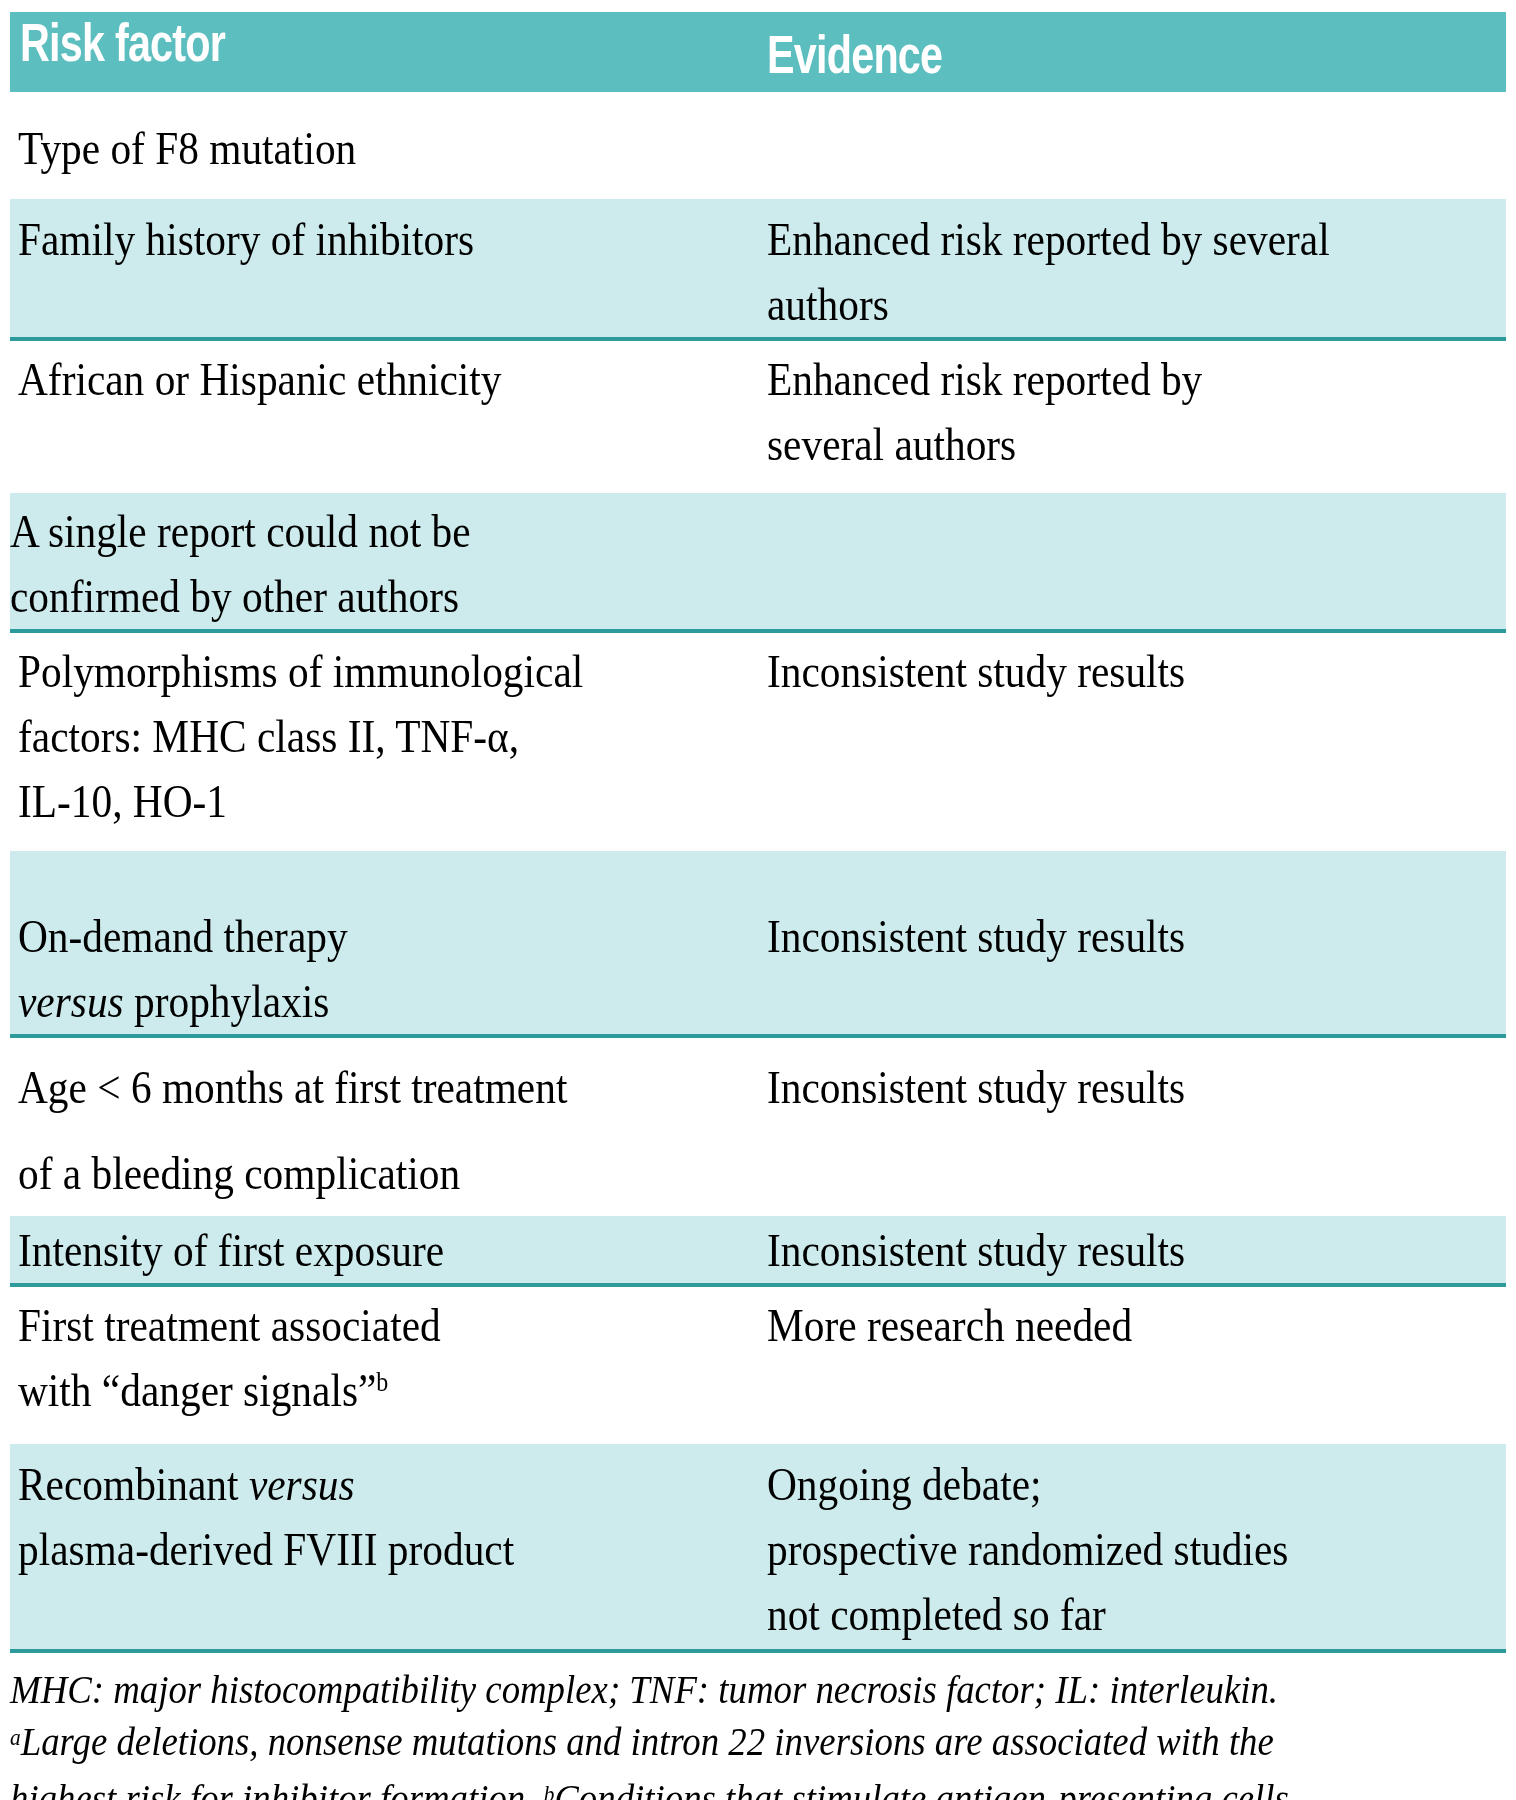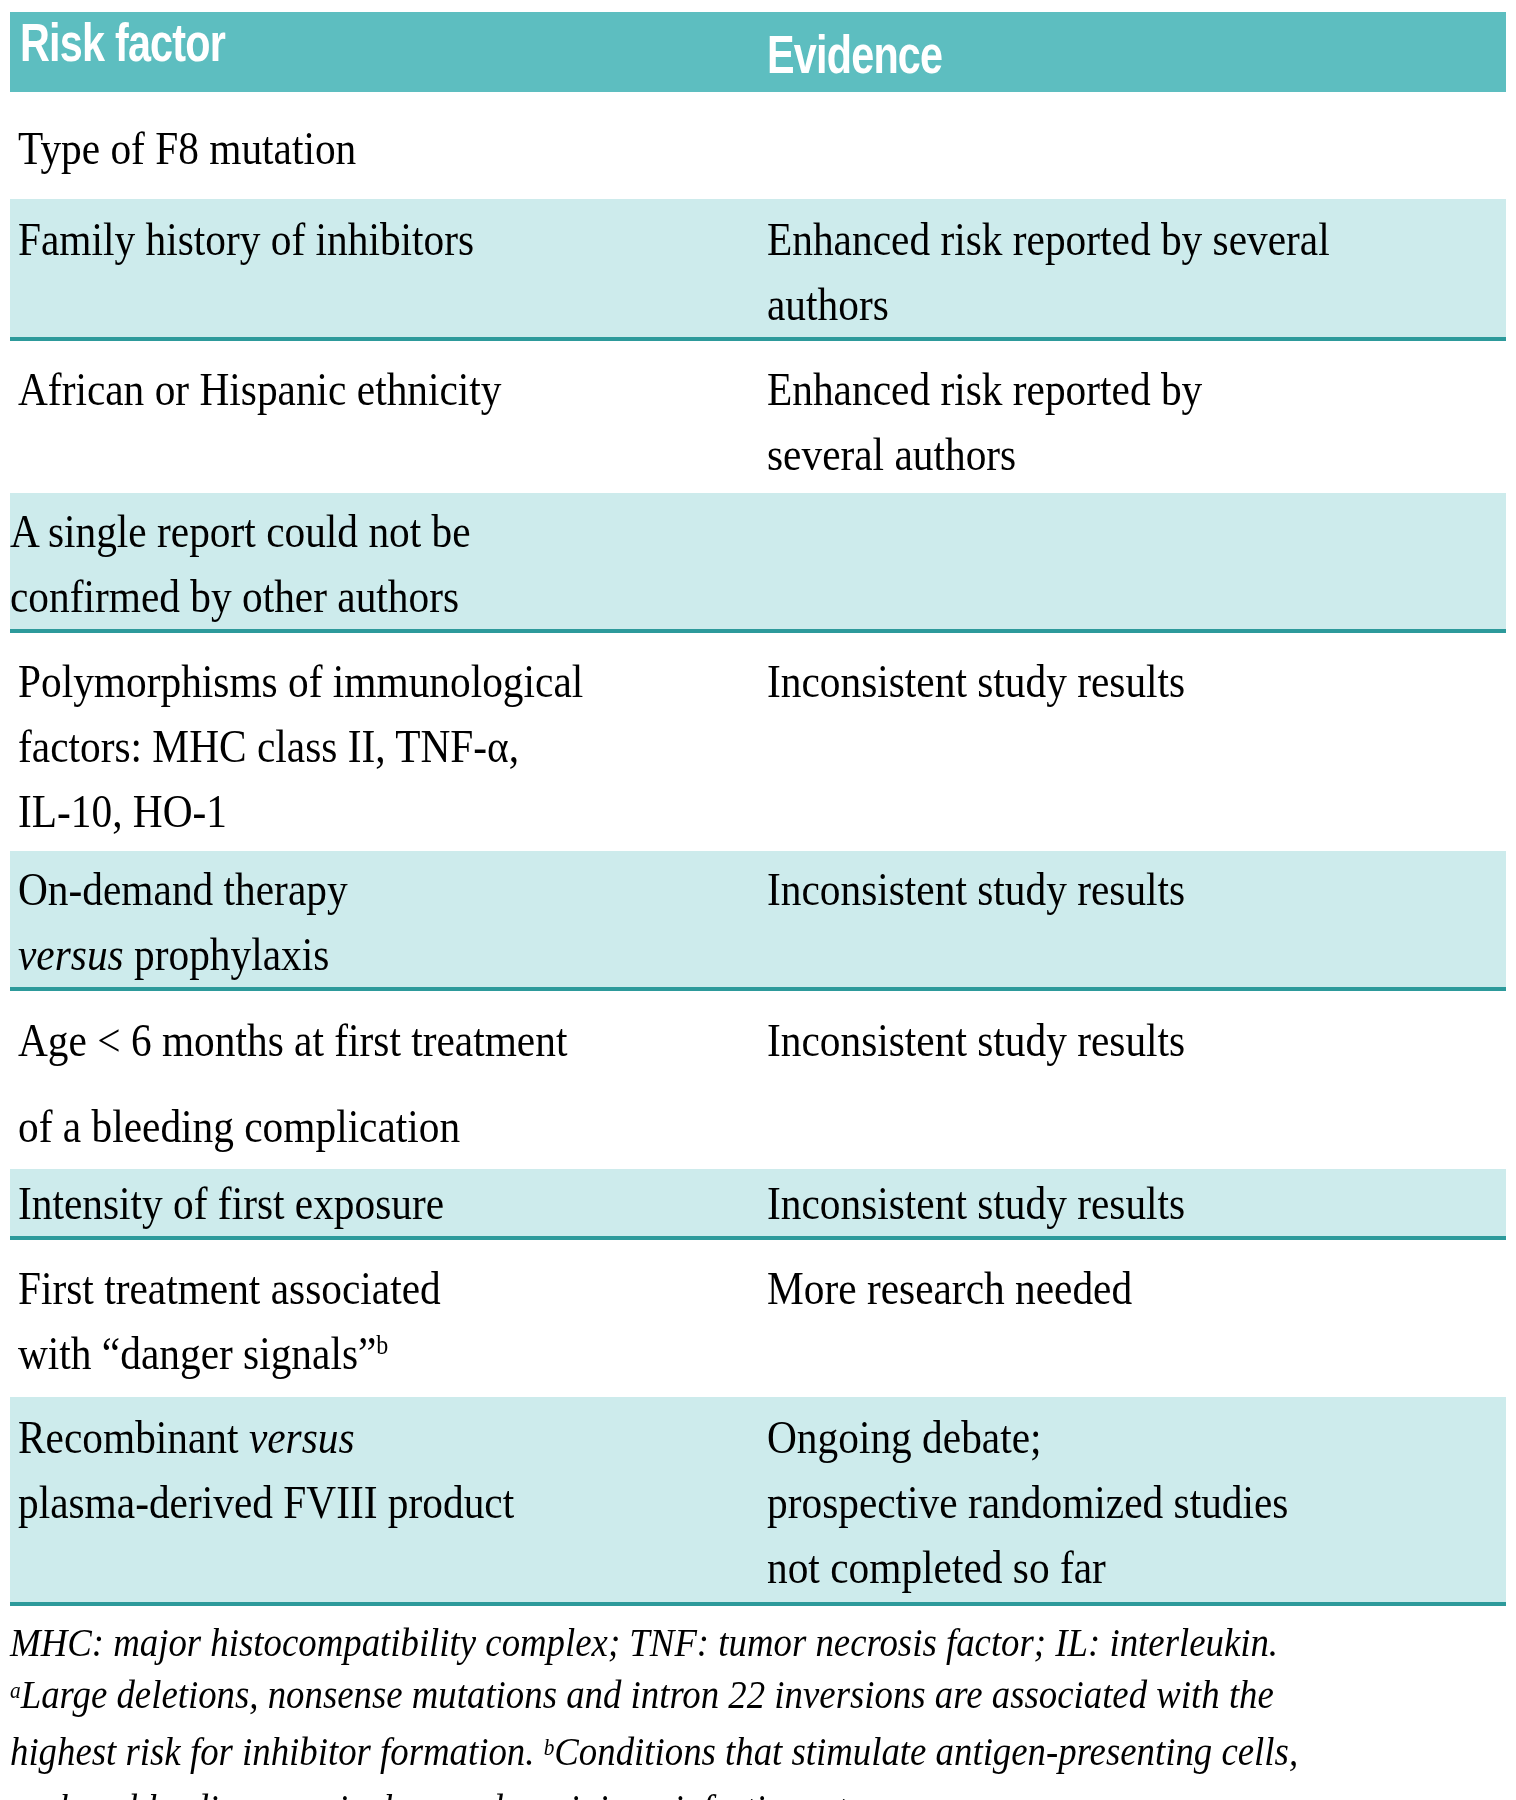--- a/index.html
+++ b/index.html
@@ -32,41 +32,41 @@
     letter-spacing:-1px;
   }
   .header-cell.factor{width:757px;padding-left:10px;box-sizing:border-box;}
   .header-cell.evidence{flex:1;margin-top:12px;}
   .table-row{display:flex;box-sizing:border-box;background:var(--row-bg);}
   .table-row:nth-child(even){
     background:var(--row-alt-bg);
     border-bottom:4px solid var(--divider);
   }
   .cell{
-    font-size:47px;line-height:65px;padding-top:16px;
+    font-size:47px;line-height:65px;padding-top:6px;
     box-sizing:border-box;white-space:nowrap;
   }
   .cell.factor{width:757px;padding-left:8px;}
   .cell.evidence{flex:1;}
   .line{transform:scaleX(0.88);transform-origin:0 0;white-space:nowrap;}
   .i{font-style:italic;}
   .sup{
     font-size:58%;position:relative;top:-0.55em;letter-spacing:0;
   }
   
   .table-row:nth-child(1){min-height:107px;}
   .table-row:nth-child(1) .cell{padding-top:24px;}
   .table-row:nth-child(2){min-height:140px;}
   .table-row:nth-child(2) .cell{padding-top:8px;}
   .table-row:nth-child(3){min-height:152px;}
   .table-row:nth-child(4){min-height:137px;}
   .table-row:nth-child(4) .cell{padding-top:6px;}
   .table-row:nth-child(5){min-height:218px;}
   .table-row:nth-child(6){min-height:131px;}
-  .table-row:nth-child(6) .cell{padding-top:6px;}
+  .table-row:nth-child(6) .cell{padding-top:6px;margin-top:47px;}
   .table-row:nth-child(7){min-height:173px;}
   .table-row:nth-child(7) .cell{line-height:86px;padding-top:6px;}
   .table-row:nth-child(8){min-height:68px;}
   .table-row:nth-child(8) .cell{padding-top:2px;}
   .table-row:nth-child(9){min-height:157px;}
   .table-row:nth-child(10){min-height:209px;}
   .table-row:nth-child(10) .cell{padding-top:8px;}
   .footnote{
     margin:11px 10px 0 10px;
     font-style:italic;font-size:40px;line-height:52px;

